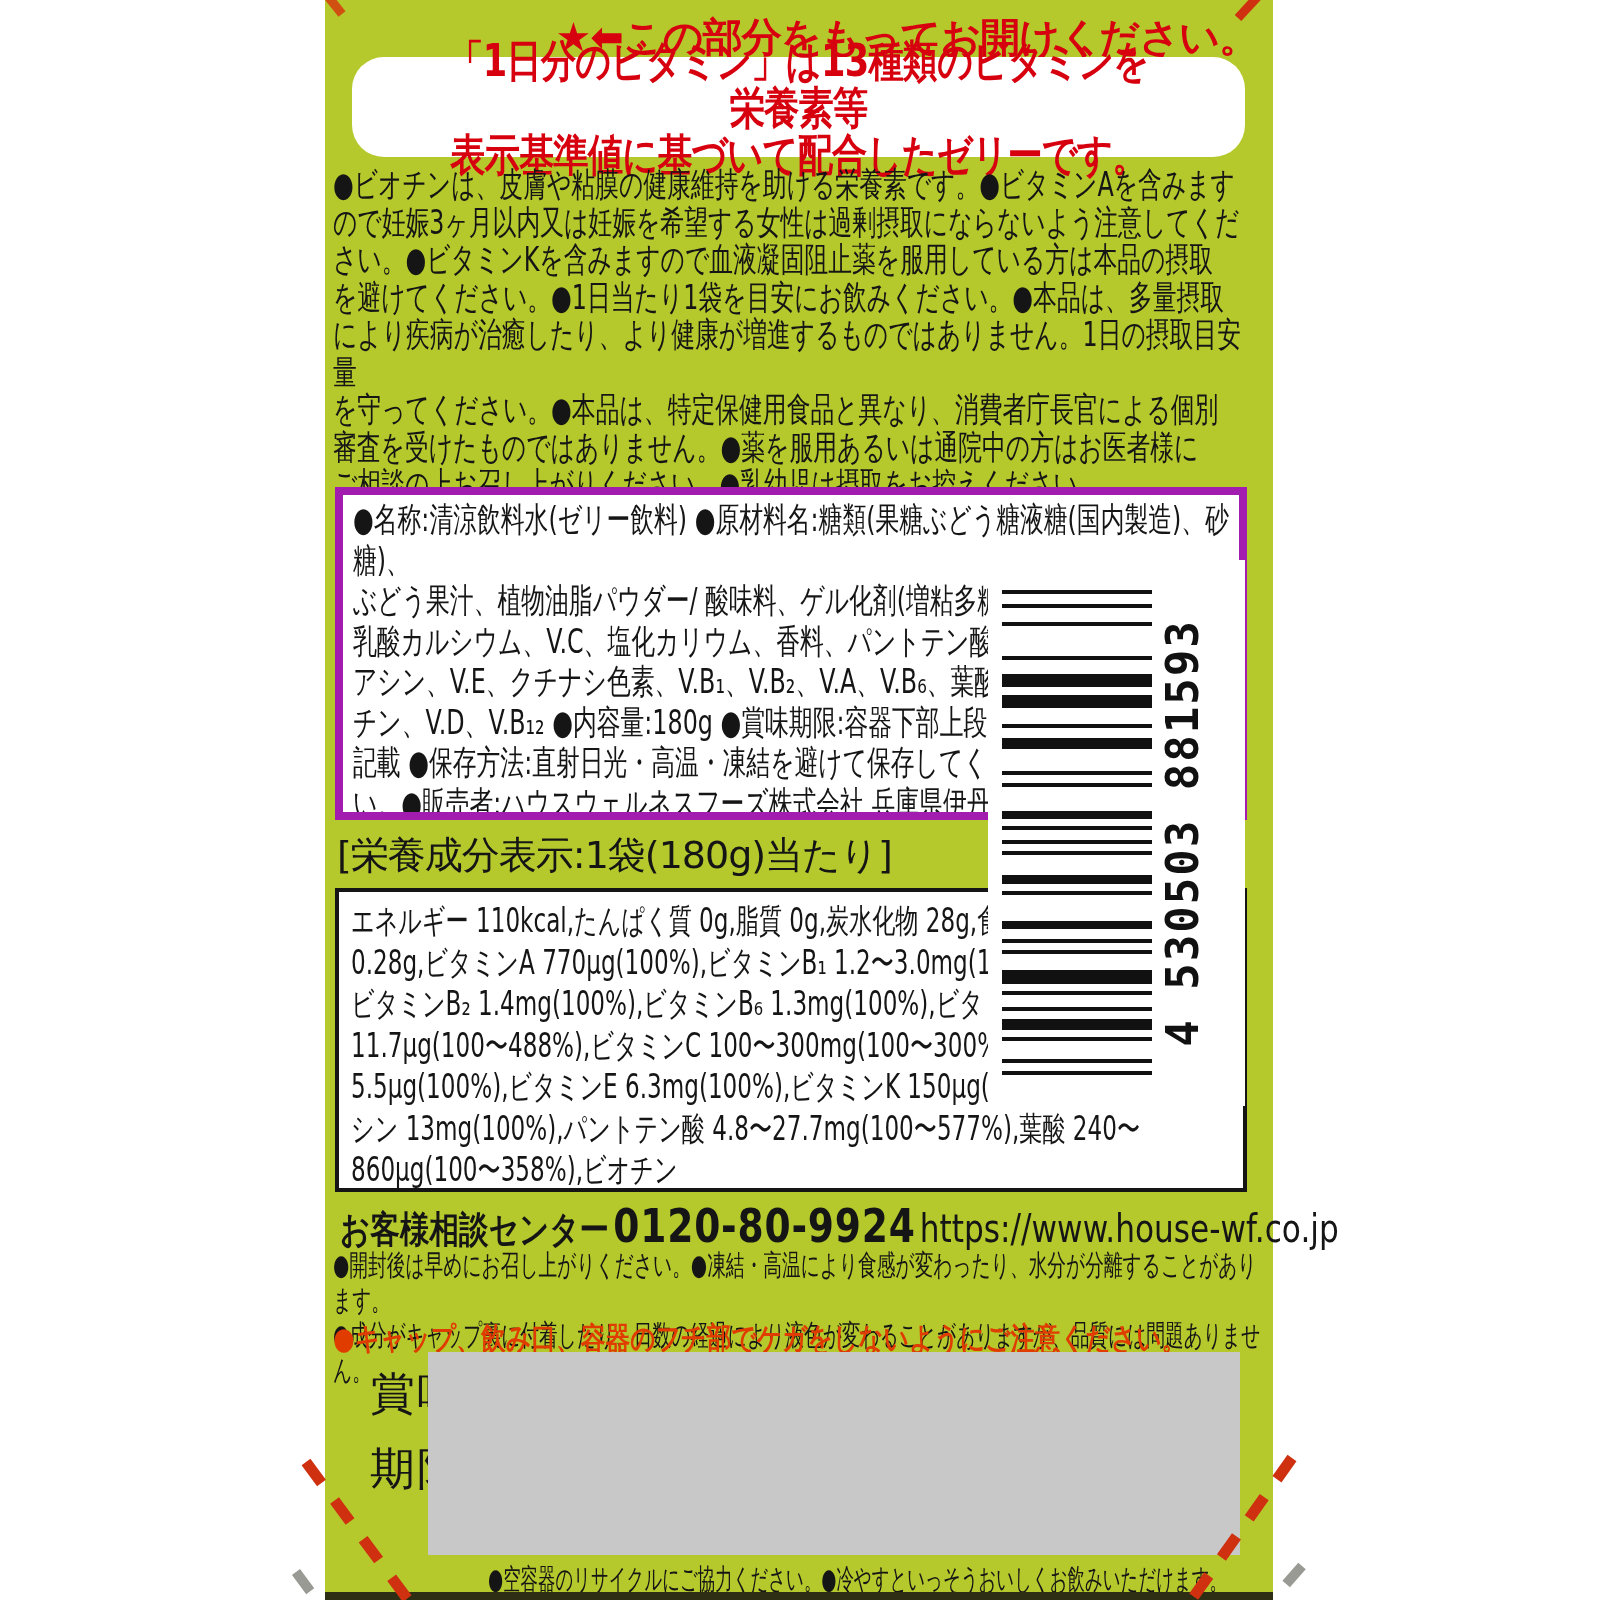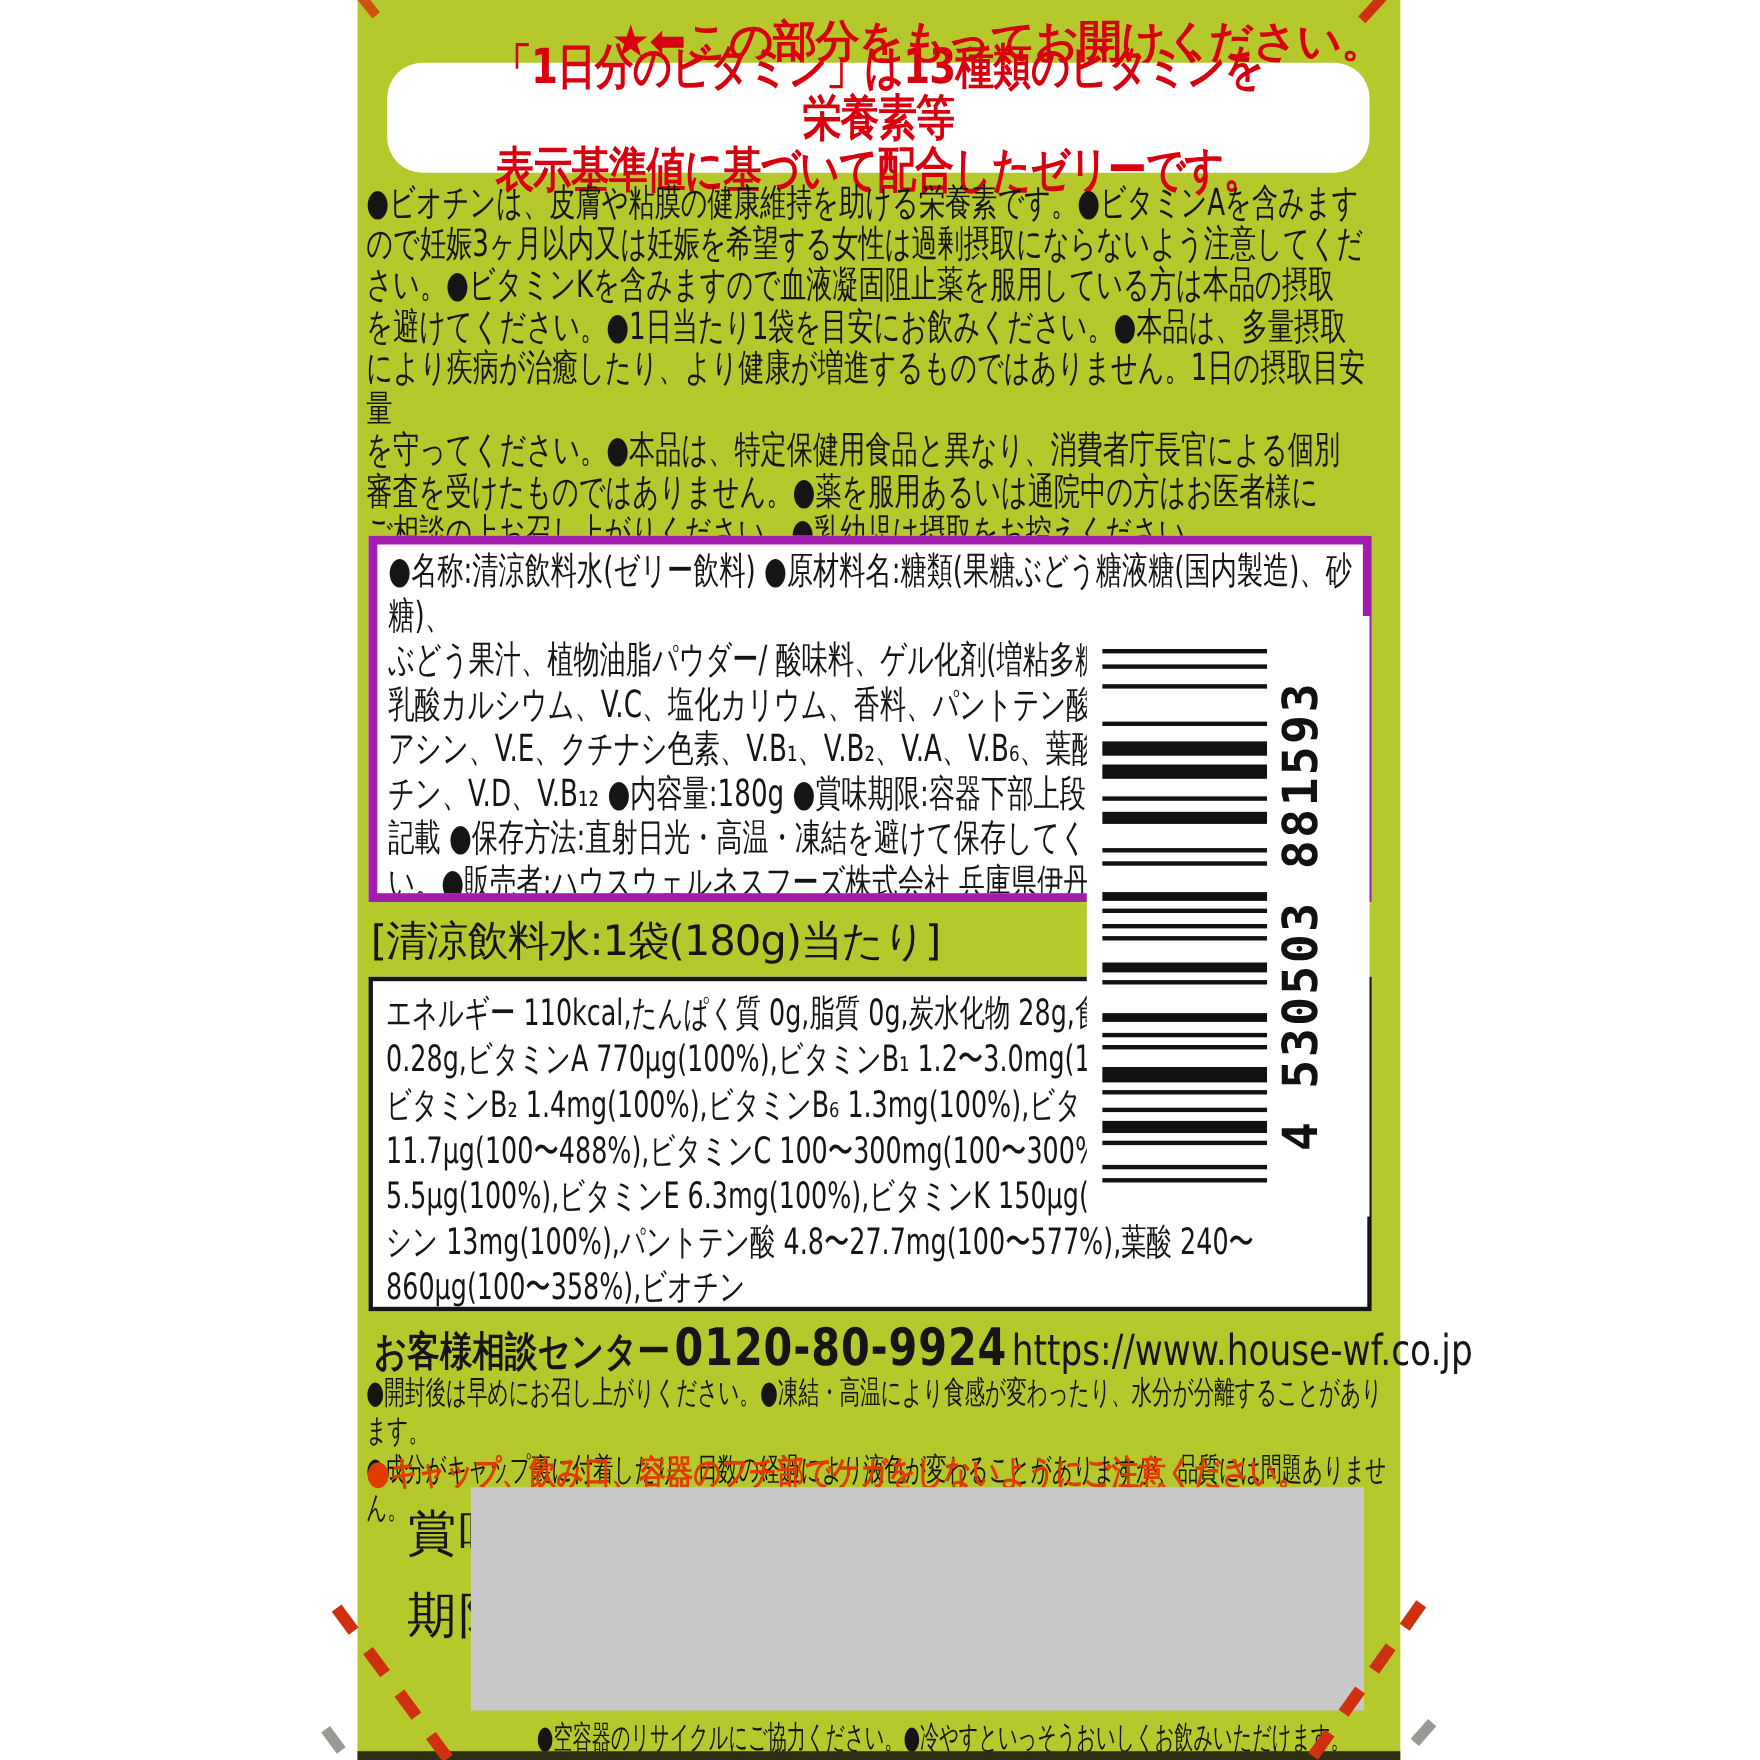--- a/index.html
+++ b/index.html
@@ -167,21 +167,21 @@
       <div class="bar" style="height: 4px; margin-bottom: 12px;"></div>
       <div class="bar" style="height: 4px; margin-bottom: 8px;"></div>
       <div class="bar" style="height: 11px; margin-bottom: 7px;"></div>
       <div class="bar" style="height: 4px; margin-bottom: 18px;"></div>
       <div class="bar" style="height: 4px; margin-bottom: 8px;"></div>
       <div class="bar" style="height: 4px; margin-bottom: 14px;"></div>
     </div>
   <div id="barcode-number">4 530503 881593</div>
 </div>
 
-<div id="nutrition-heading" class="abs">[清涼飲料水:1袋(180g)当たり]</div>
+<div id="nutrition-heading" class="abs">[栄養成分表示:1袋(180g)当たり]</div>
 
 <div id="nutrition-box" class="abs">
   <div id="nutrition-text">エネルギー 110kcal,たんぱく質 0g,脂質 0g,炭水化物 28g,食塩相当量
 0.28g,ビタミンA 770μg(100%),ビタミンB₁ 1.2〜3.0mg(100〜250%),
 ビタミンB₂ 1.4mg(100%),ビタミンB₆ 1.3mg(100%),ビタミンB₁₂ 2.4〜
 11.7μg(100〜488%),ビタミンC 100〜300mg(100〜300%),ビタミンD
 5.5μg(100%),ビタミンE 6.3mg(100%),ビタミンK 150μg(100%),ナイア
 シン 13mg(100%),パントテン酸 4.8〜27.7mg(100〜577%),葉酸 240〜860μg(100〜358%),ビオチン
 50μg(100%) ( )内は1日当たりの栄養素等表示基準値(18歳以上、基準熱量2200kcal)に占める割合</div>
 </div>

